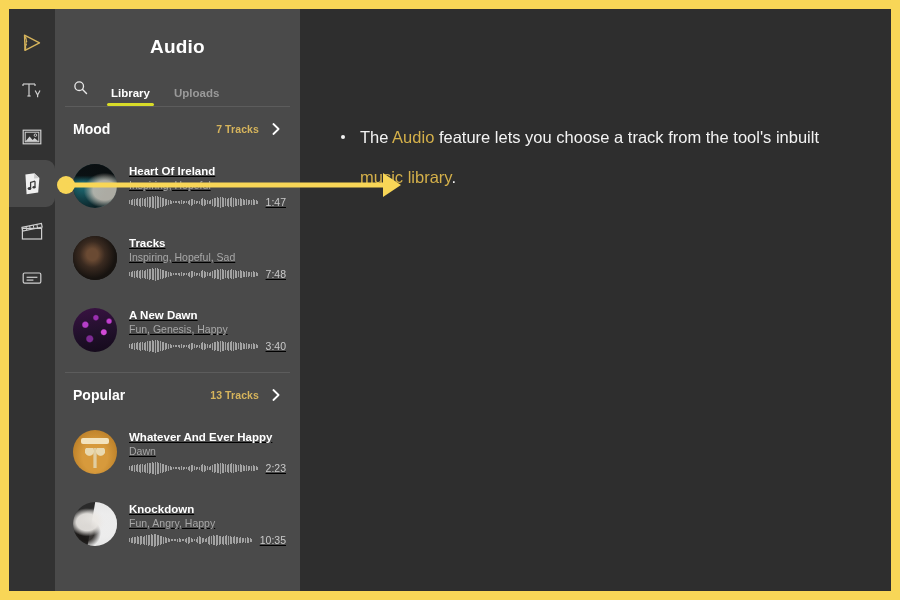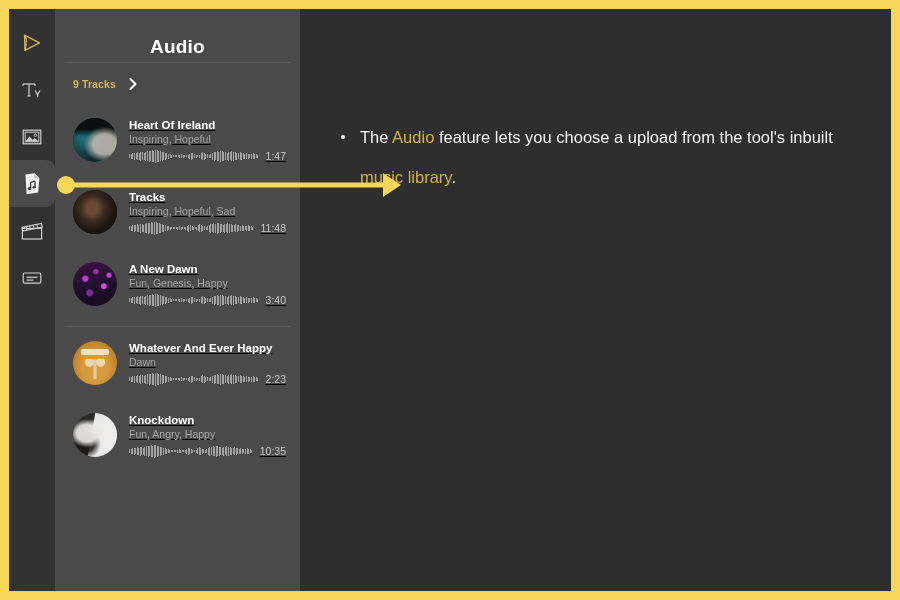--- a/index.html
+++ b/index.html
@@ -331,25 +331,38 @@
           </svg>
         </span>
       </div>
 
     </div>
 
     <div id="audio-panel">
 
       <div id="panel-title">Audio</div>
 
+      <div id="tabs-row">
+        <div id="search-icon-wrap">
+          <span>
+            <svg width="15" height="15" viewBox="0 0 16 16" fill="none">
+              <circle cx="6.6" cy="6.6" r="4.6" stroke="#e8e8e8" stroke-width="1.4"></circle>
+              <path d="M10.2 10.2 L14.4 14.4" stroke="#e8e8e8" stroke-width="1.5" stroke-linecap="round"></path>
+            </svg>
+          </span>
+        </div>
+        <div class="tab active">Library</div>
+        <div class="tab inactive">Uploads</div>
+      </div>
 
       <div class="hr"></div>
 
       <div class="section-header">
-        <div class="section-count">9 Tracks</div>
+        <div class="section-name">Mood</div>
+        <div class="section-count">7 Tracks</div>
         <div class="chev">
           <svg width="12" height="14" viewBox="0 0 12 14" fill="none">
             <path d="M3.4 2 L8.6 7 L3.4 12" stroke="#ffffff" stroke-width="1.8" stroke-linecap="round" stroke-linejoin="round"></path>
           </svg>
         </div>
       </div>
 
       <div class="track">
         <div class="thumb">
             <div class="t-inner t1"></div>
@@ -528,21 +541,21 @@
                 <i style="height: 5px;"></i>
                 <i style="height: 6px;"></i>
                 <i style="height: 5px;"></i>
                 <i style="height: 4px;"></i>
                 <i style="height: 5px;"></i>
                 <i style="height: 6px;"></i>
                 <i style="height: 5px;"></i>
                 <i style="height: 4px;"></i>
                 <i style="height: 3px;"></i>
               </div>
-            <div class="t-dur">11:48</div>
+            <div class="t-dur">7:48</div>
           </div>
         </div>
       </div>
 
       <div class="track">
         <div class="thumb">
             <div class="t-inner t3"></div>
           </div>
         <div class="t-meta">
           <div class="t-name">A New Dawn</div>
@@ -630,20 +643,29 @@
                 <i style="height: 4px;"></i>
                 <i style="height: 3px;"></i>
               </div>
             <div class="t-dur">3:40</div>
           </div>
         </div>
       </div>
 
       <div class="hr" style="margin-top:6px;"></div>
 
+      <div class="section-header">
+        <div class="section-name">Popular</div>
+        <div class="section-count">13 Tracks</div>
+        <div class="chev">
+          <svg width="12" height="14" viewBox="0 0 12 14" fill="none">
+            <path d="M3.4 2 L8.6 7 L3.4 12" stroke="#ffffff" stroke-width="1.8" stroke-linecap="round" stroke-linejoin="round"></path>
+          </svg>
+        </div>
+      </div>
 
       <div class="track">
         <div class="thumb">
             <div class="t-inner t4"></div>
           </div>
         <div class="t-meta">
           <div class="t-name">Whatever And Ever Happy</div>
           <div class="t-tags">Dawn</div>
           <div class="t-bottom">
             <div class="wave">
@@ -825,21 +847,21 @@
               </div>
             <div class="t-dur">10:35</div>
           </div>
         </div>
       </div>
 
     </div>
 
     <div id="content">
       <ul id="bullets">
-        <li><span class="bullet-text"><span>The </span><span class="hl">Audio</span><span> feature lets you choose a upload from the tool's inbuilt </span><span class="hl">music library</span><span>.</span></span></li>
+        <li><span class="bullet-text"><span>The </span><span class="hl">Audio</span><span> feature lets you choose a track from the tool's inbuilt </span><span class="hl">music library</span><span>.</span></span></li>
       </ul>
     </div>
 
     <svg id="annotation" viewBox="0 0 882 582">
       <circle id="ann-dot" cx="57" cy="176" r="9" fill="#F8D657"></circle>
       <line id="ann-line" x1="57" y1="176" x2="374" y2="176" stroke="#F8D657" stroke-width="5"></line>
       <polygon id="ann-head" points="374,164 374,188 392,176" fill="#F8D657"></polygon>
     </svg>
 
   </div>

